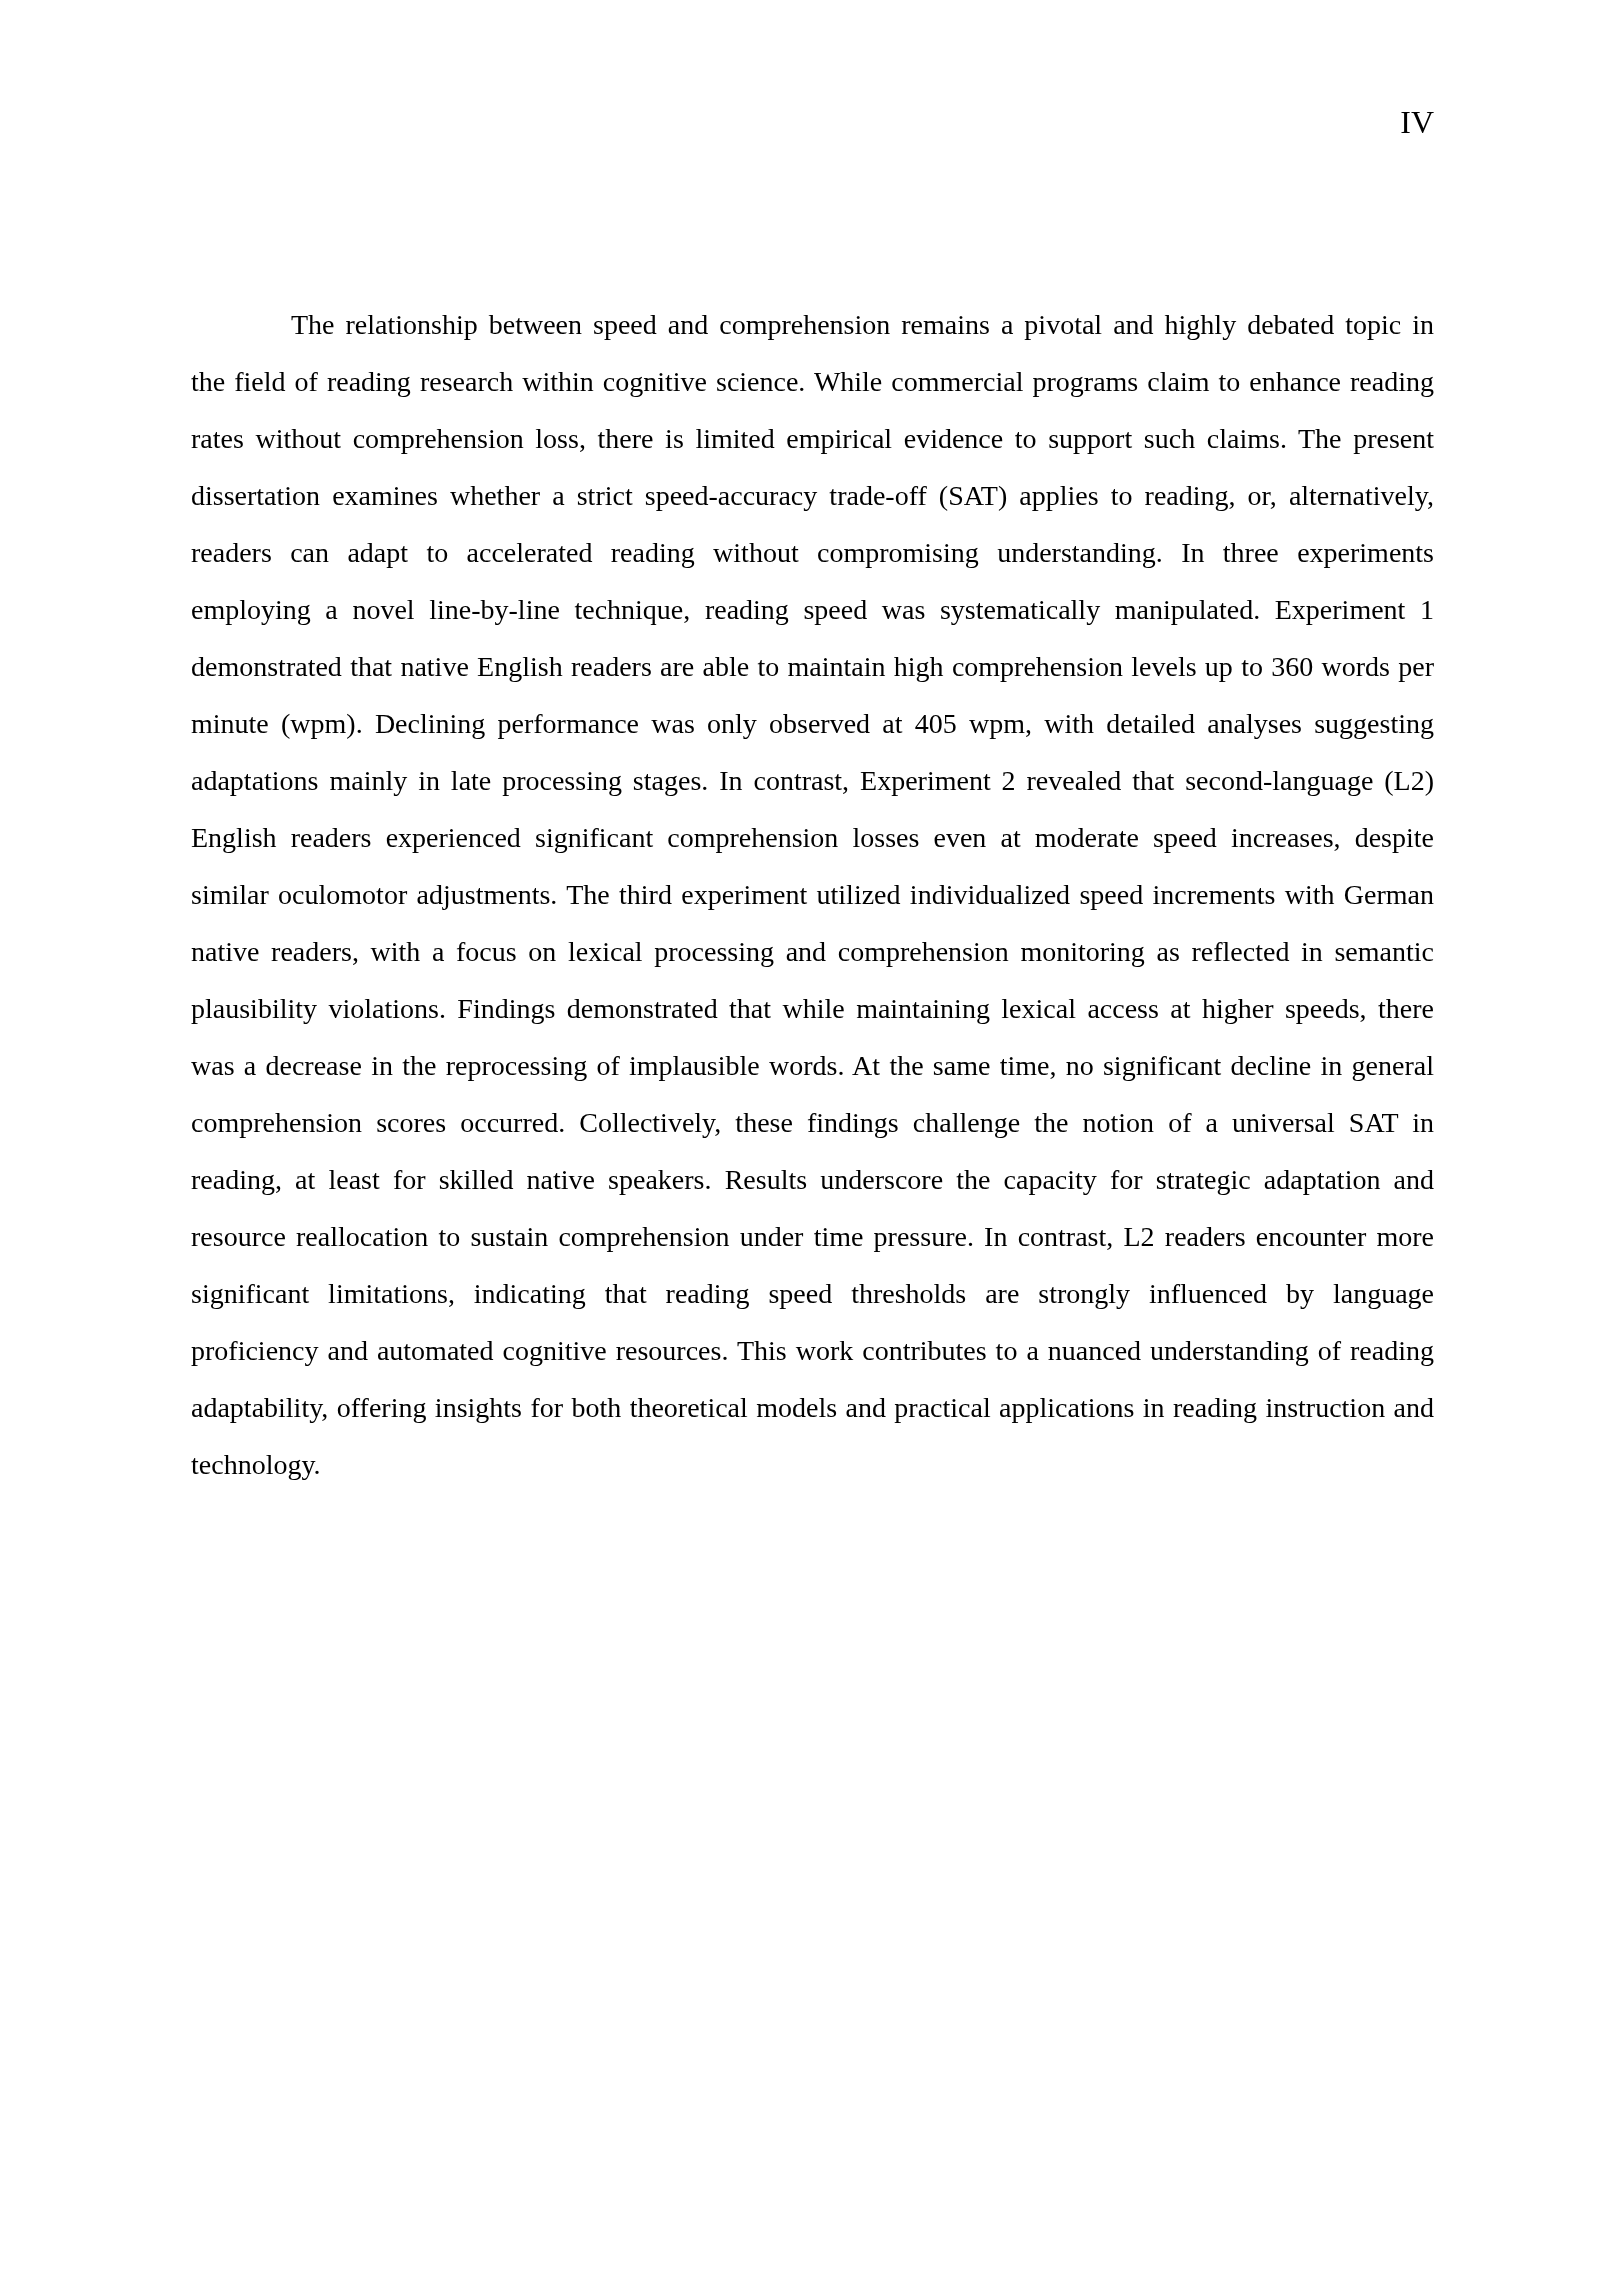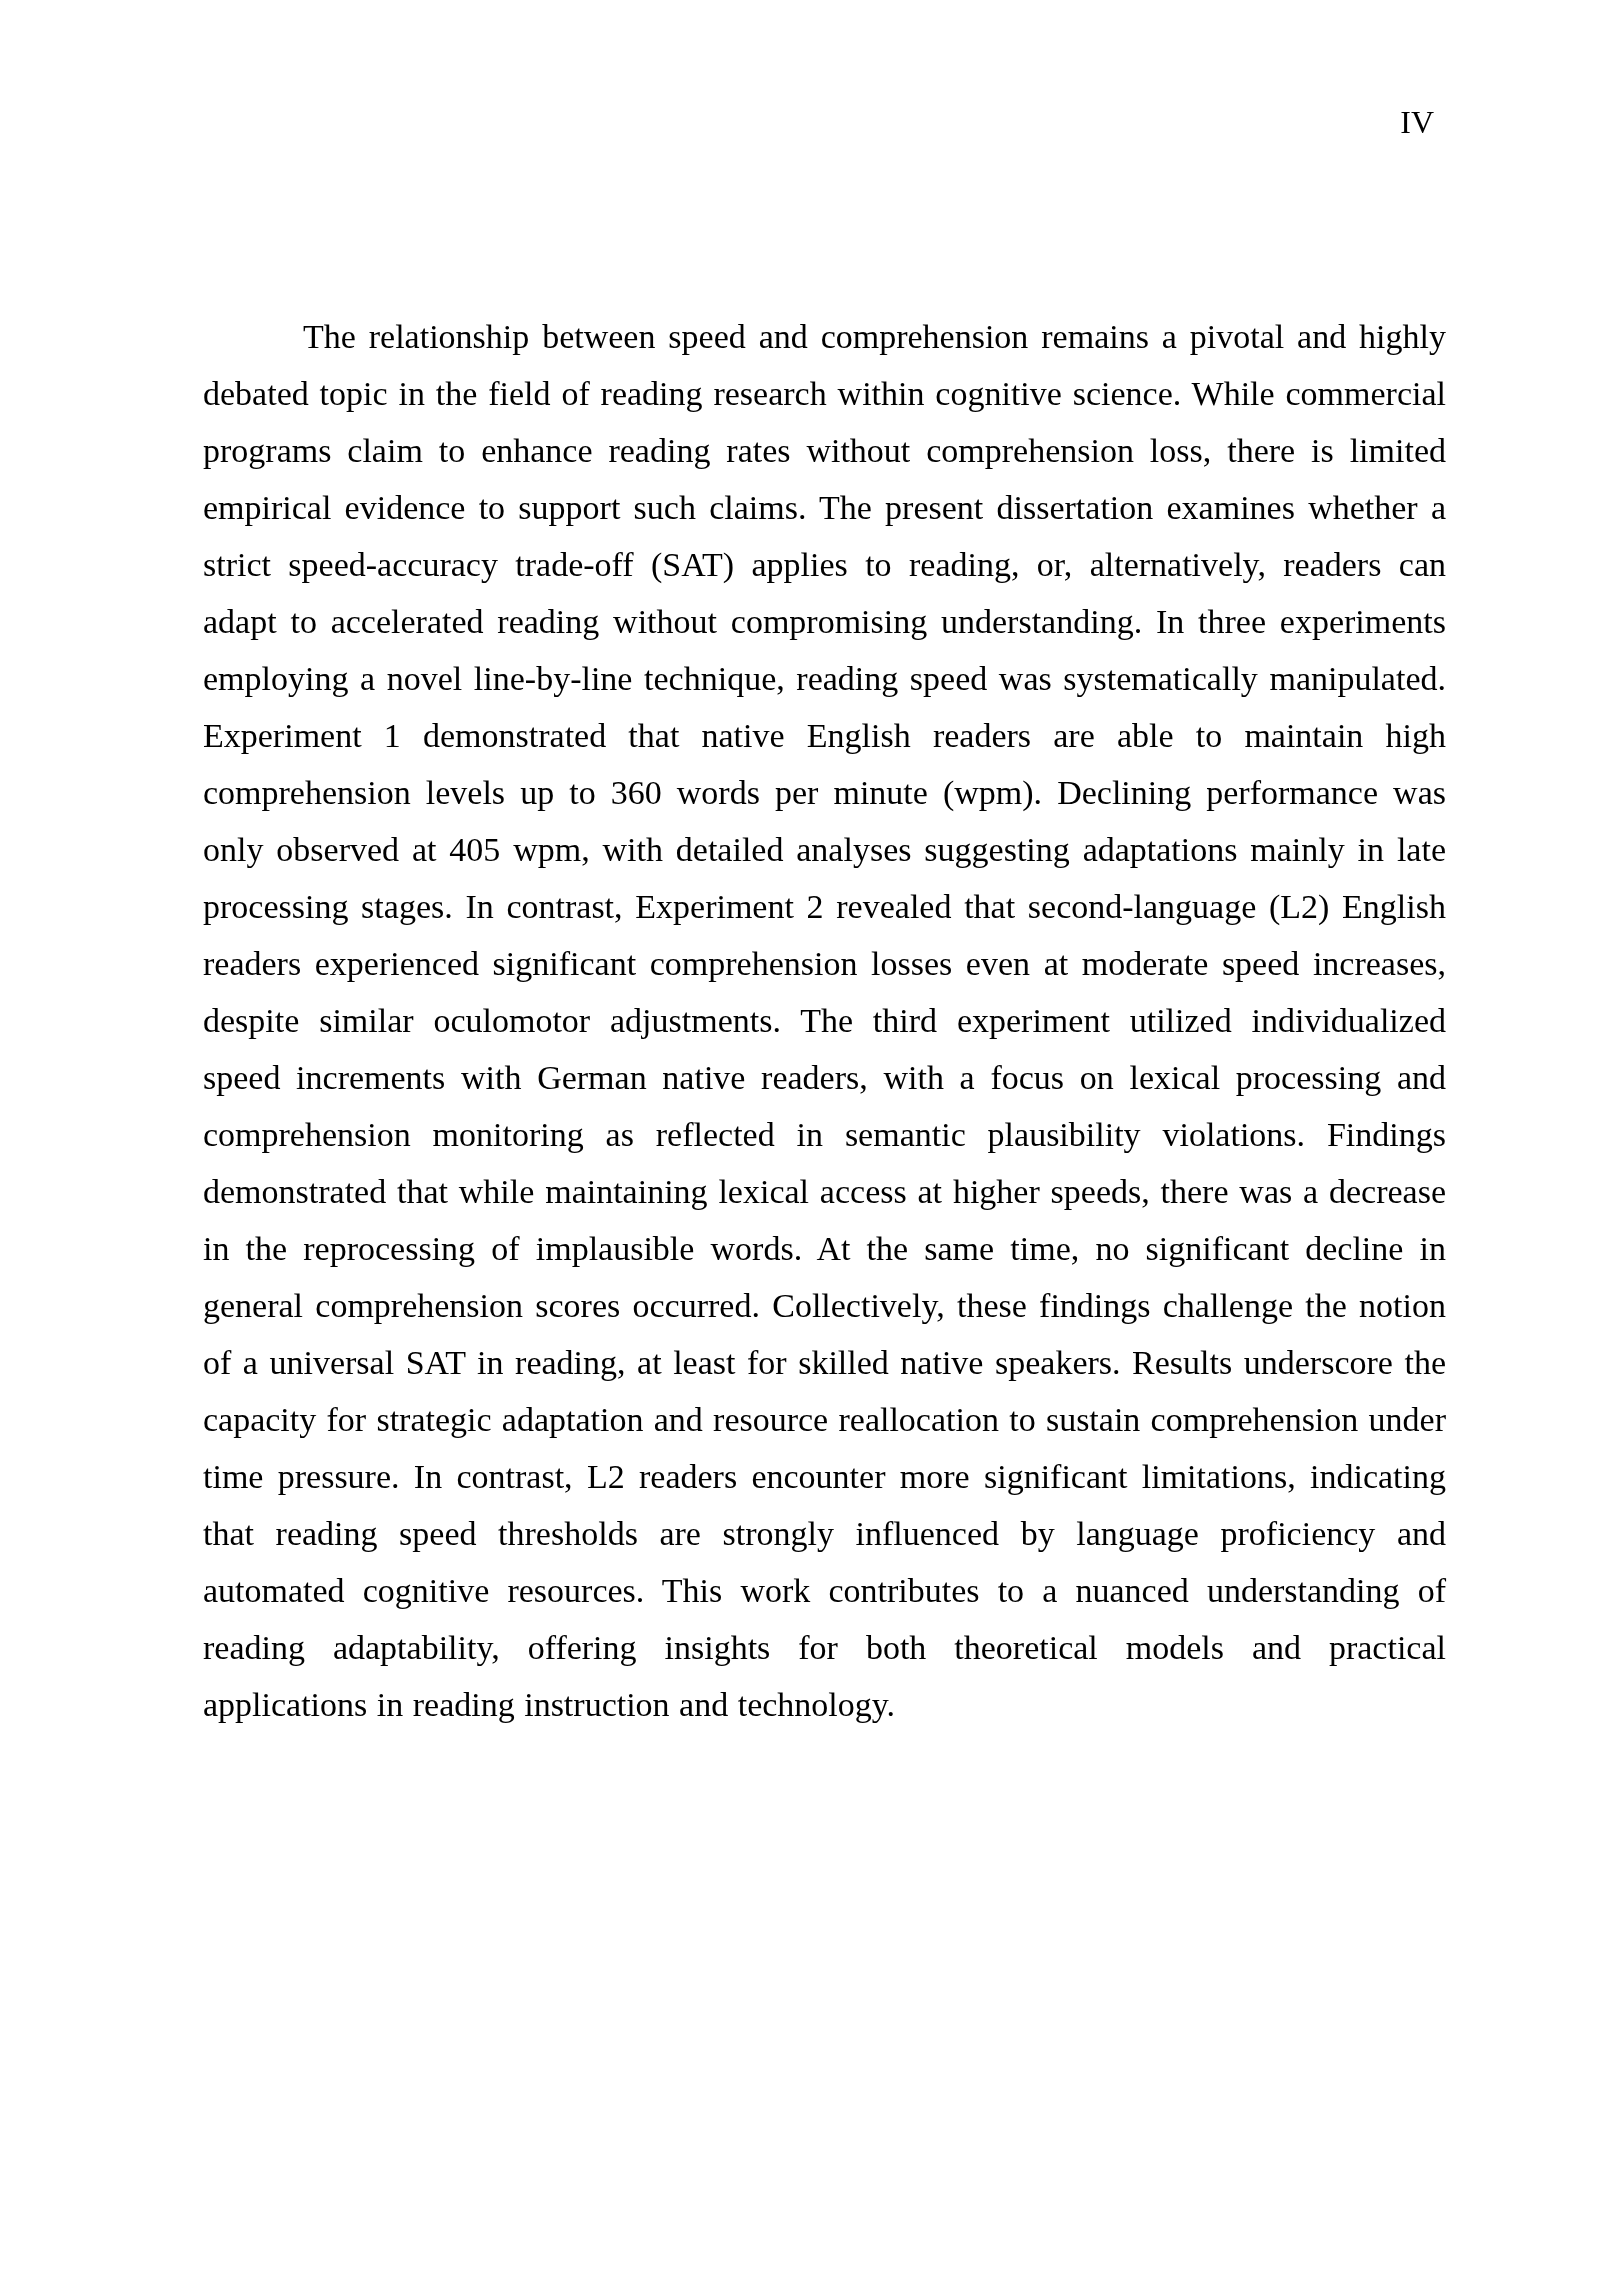--- a/index.html
+++ b/index.html
@@ -34,22 +34,22 @@
     font-size: 43px;
     font-weight: bold;
     letter-spacing: 0.5px;
     color: #000000;
   }
   .abstract-body {
     position: absolute;
     top: 296px;
     left: 191px;
     width: 1243px;
-    margin: 12px;
-    font-size: 34px;
+    margin: 0;
+    font-size: 28px;
     line-height: 57px;
     text-align: justify;
     text-indent: 100px;
     color: #000000;
     word-spacing: 1px;
   }
 </style>
 </head>
 <body>
 

